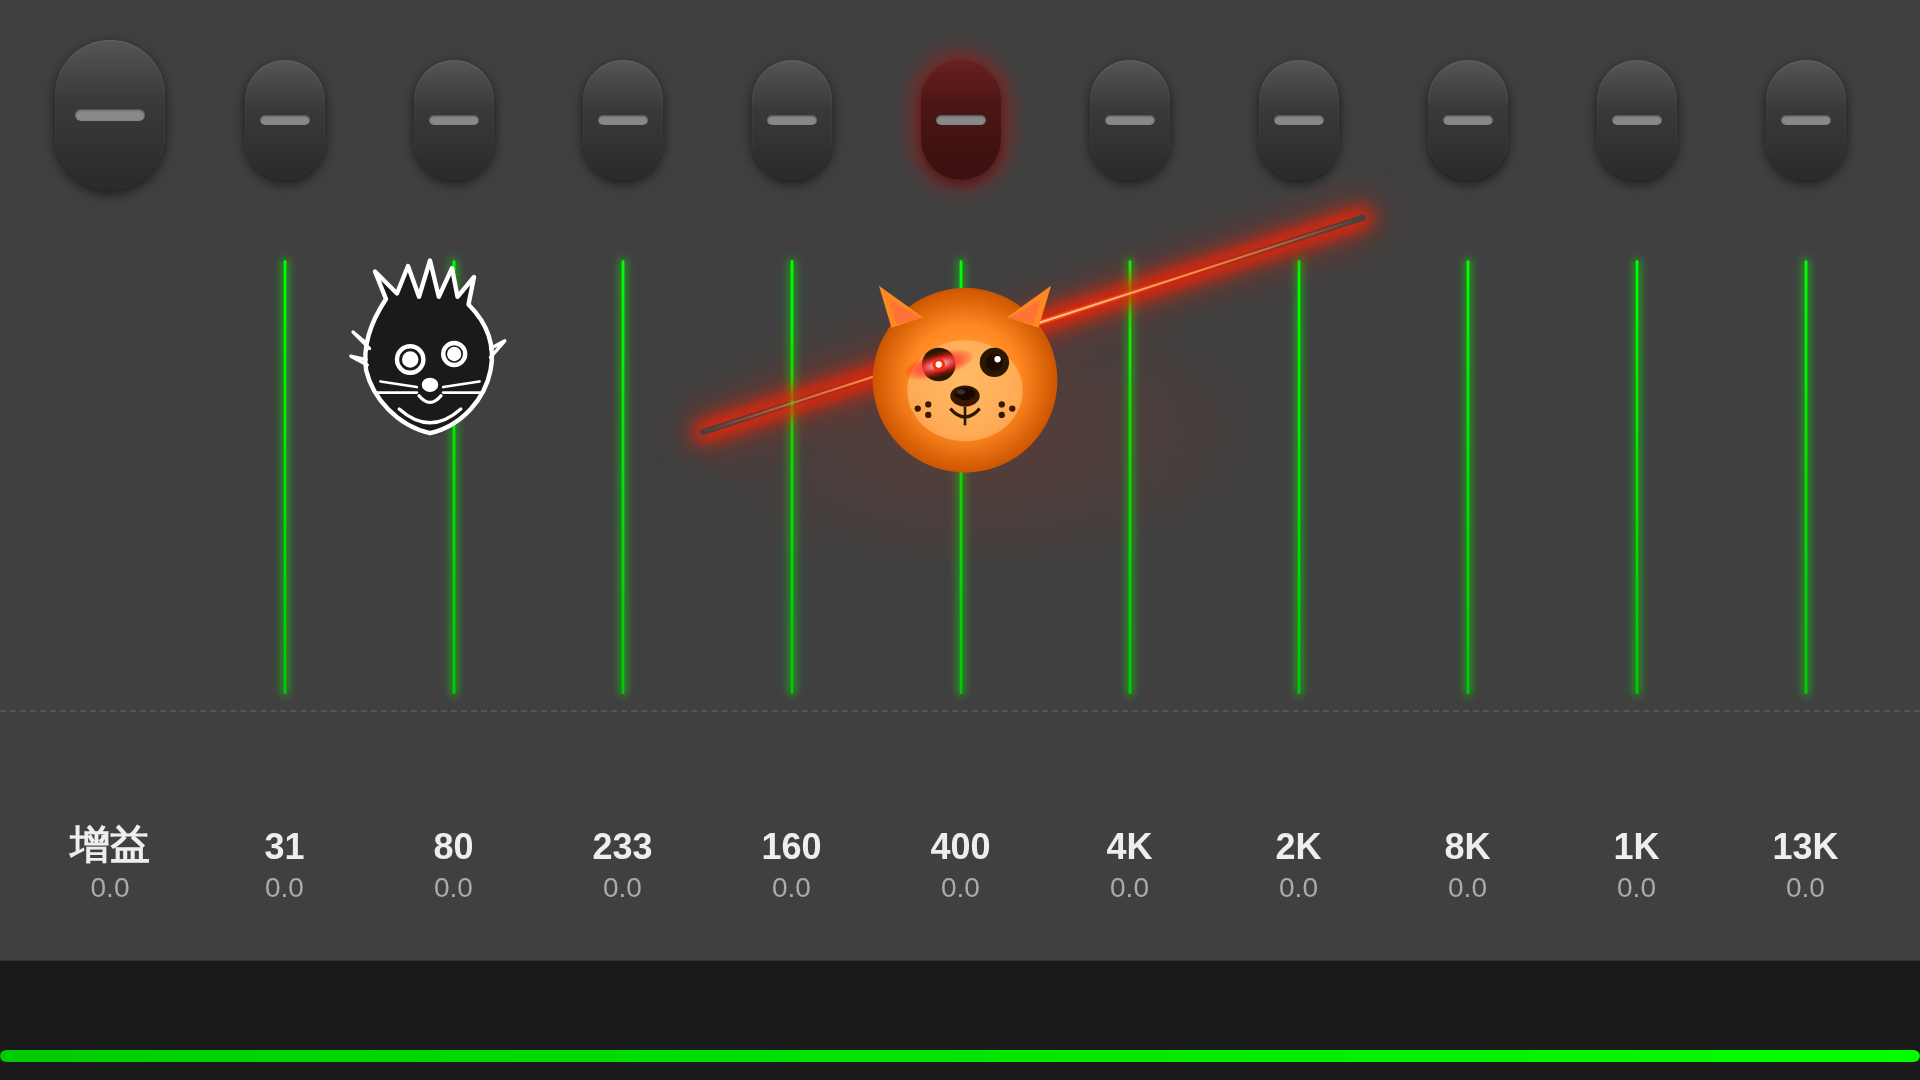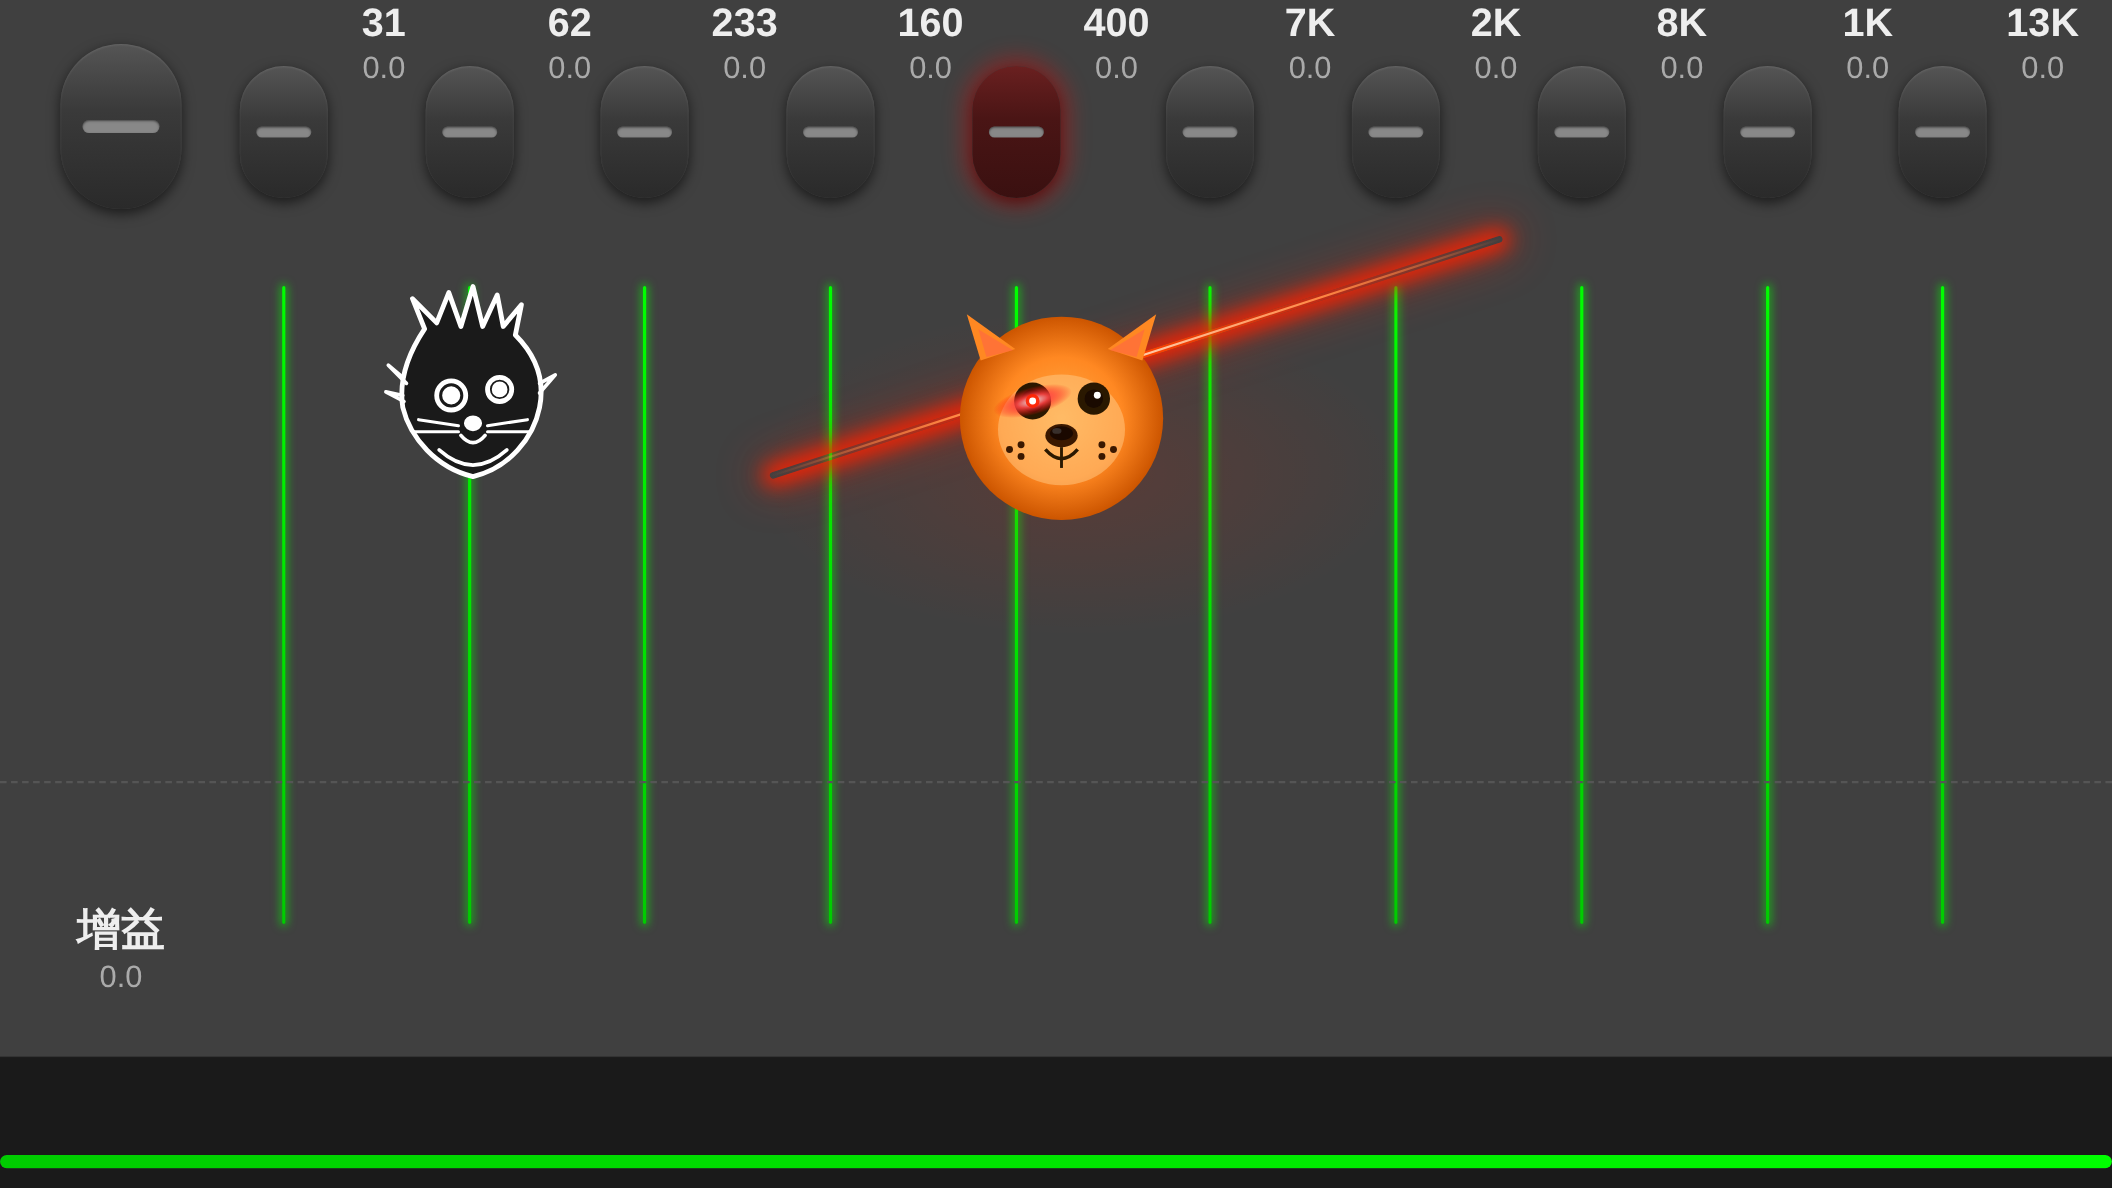--- a/index.html
+++ b/index.html
@@ -58,21 +58,22 @@
       height: 300px;
       background: radial-gradient(ellipse at center, #ff220022 0%, transparent 70%);
       top: 280px;
       left: 680px;
       pointer-events: none;
       z-index: 4;
     }
 
     .channel {
       display: flex;
-      flex-direction: row;
+      flex-direction: column;
+      align-items: center;
       flex: 1;
       height: 100%;
       position: relative;
       gap: 12px;
     }
 
     .fader-track {
       flex: 1;
       display: flex;
       flex-direction: column;
@@ -385,21 +386,21 @@
         </div>
       </div>
       <div class="channel">
         <div class="fader-track">
           <div class="fader-line"></div>
           <div class="fader-knob">
             <div class="fader-grip"></div>
           </div>
         </div>
         <div class="eq-label-area">
-          <div class="channel-label">62</div>
+          <div class="channel-label">80</div>
           <div class="channel-gain">0.0</div>
         </div>
       </div>
       <div class="channel">
         <div class="fader-track">
           <div class="fader-line"></div>
           <div class="fader-knob">
             <div class="fader-grip"></div>
           </div>
         </div>
@@ -433,21 +434,21 @@
         </div>
       </div>
       <div class="channel">
         <div class="fader-track">
           <div class="fader-line"></div>
           <div class="fader-knob">
             <div class="fader-grip"></div>
           </div>
         </div>
         <div class="eq-label-area">
-          <div class="channel-label">7K</div>
+          <div class="channel-label">4K</div>
           <div class="channel-gain">0.0</div>
         </div>
       </div>
       <div class="channel">
         <div class="fader-track">
           <div class="fader-line"></div>
           <div class="fader-knob">
             <div class="fader-grip"></div>
           </div>
         </div>

